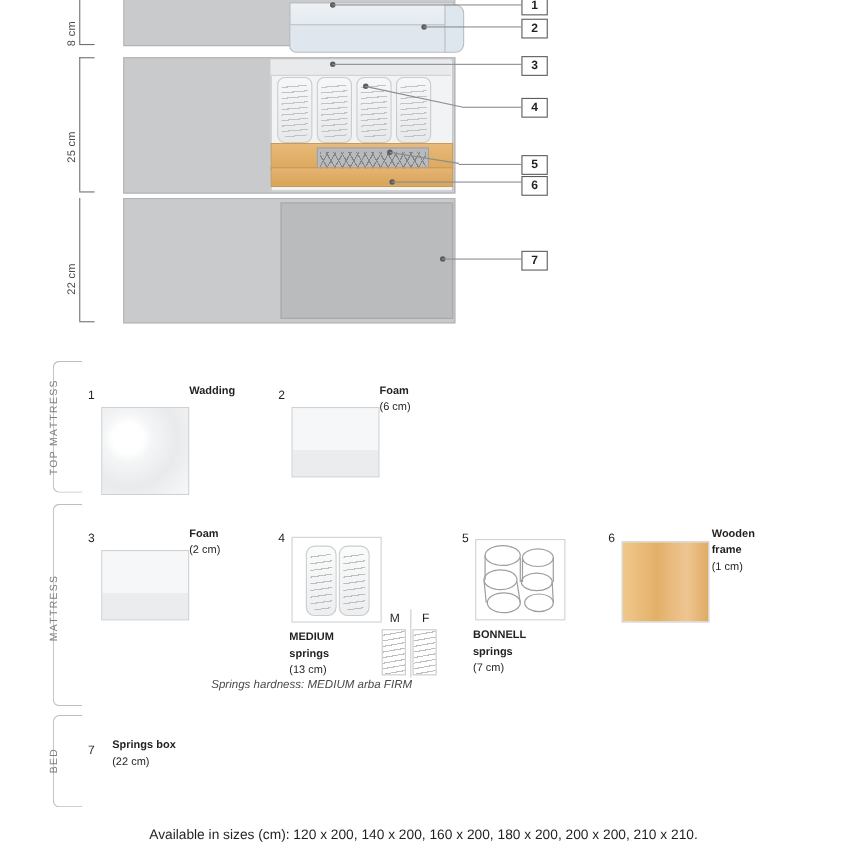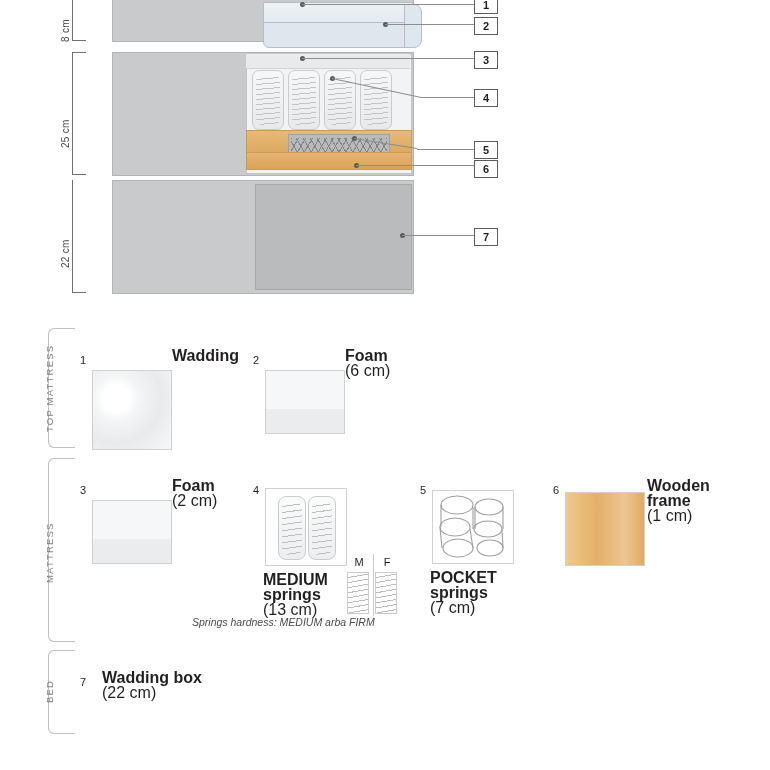--- a/index.html
+++ b/index.html
@@ -74,21 +74,21 @@
   
   .legend{position:absolute;left:0;top:318px;width:770px;height:420px;}
   .grp-bracket{position:absolute;border:1px solid #bdbfc1;border-right:none;
     border-radius:6px 0 0 6px;}
   .grp-title{position:absolute;font-size:9.5px;color:#7e8082;letter-spacing:1.2px;
     writing-mode:vertical-rl;transform:rotate(180deg);text-align:center;}
 
   .item{position:absolute;}
   .item-num{position:absolute;font-size:11px;color:#231f20;font-weight:400;}
   .swatch{position:absolute;border:1px solid #cfd1d3;background:#fff;}
-  .item-label{position:absolute;font-size:16px;font-weight:700;color:#231f20;
+  .item-label{position:absolute;font-size:10px;font-weight:700;color:#231f20;
     line-height:15px;white-space:nowrap;}
   .item-sub{font-weight:400;}
 
   .wadding{background:radial-gradient(circle at 30% 35%,#ffffff 0 18%,#f4f5f6 30%,#e8eaec 60%,#f7f8f9 100%);}
   .foamsw{background:linear-gradient(180deg,#f6f7f8 0 62%,#ebeced 62% 100%);}
   .woodsw{background:linear-gradient(90deg,#f0c88c,#e3b06a 40%,#eec592 75%,#e0ab63);}
 
   .pk{position:absolute;width:26px;height:62px;border:1px solid #c9cbcd;border-radius:8px;
       background:linear-gradient(180deg,#fafbfb,#eceeef);}
   .pk i{position:absolute;left:3px;right:3px;top:4px;bottom:4px;border-radius:7px;
@@ -257,21 +257,21 @@
             <ellipse cx="22" cy="36" rx="15" ry="9"></ellipse>
             <ellipse cx="55" cy="38" rx="14" ry="8"></ellipse>
             <ellipse cx="25" cy="57" rx="15" ry="9"></ellipse>
             <ellipse cx="57" cy="57" rx="13" ry="8"></ellipse>
             <path d="M8 14 L8 36 M40 16 L40 38 M42 16 L42 38 M70 16 L70 38"></path>
             <path d="M7 36 L9 57 M37 38 L40 57 M69 38 L70 57"></path>
           </g>
         </svg>
       </div>
       <div class="item-label" style="left:10px;top:94px;">
-        <span>POCKET</span><br>
+        <span>BONNELL</span><br>
         <span>springs</span><br>
         <span class="item-sub">(7 cm)</span>
       </div>
     </div>
 
     <div class="item" style="left:553px;top:158px;">
       <div class="item-num" style="left:0;top:8px;">6</div>
       <div class="swatch woodsw" style="left:12px;top:16px;width:78px;height:72px;"></div>
       <div class="item-label" style="left:94px;top:2px;">
         <span>Wooden</span><br>
@@ -279,19 +279,20 @@
         <span class="item-sub">(1 cm)</span>
       </div>
     </div>
 
     <div class="grp-bracket" style="left:48px;top:332px;width:26px;height:82px;"></div>
     <div class="grp-title" style="left:44px;top:352px;height:42px;">BED</div>
 
     <div class="item" style="left:80px;top:352px;">
       <div class="item-num" style="left:0;top:6px;">7</div>
       <div class="item-label" style="left:22px;top:0px;">
-        <span>Wadding box</span><br>
+        <span>Springs box</span><br>
         <span class="item-sub">(22 cm)</span>
       </div>
     </div>
   </div>
 
+  <div class="footer">Available in sizes (cm): 120 x 200, 140 x 200, 160 x 200, 180 x 200, 200 x 200, 210 x 210.</div>
 </div>
 
 </body></html>

